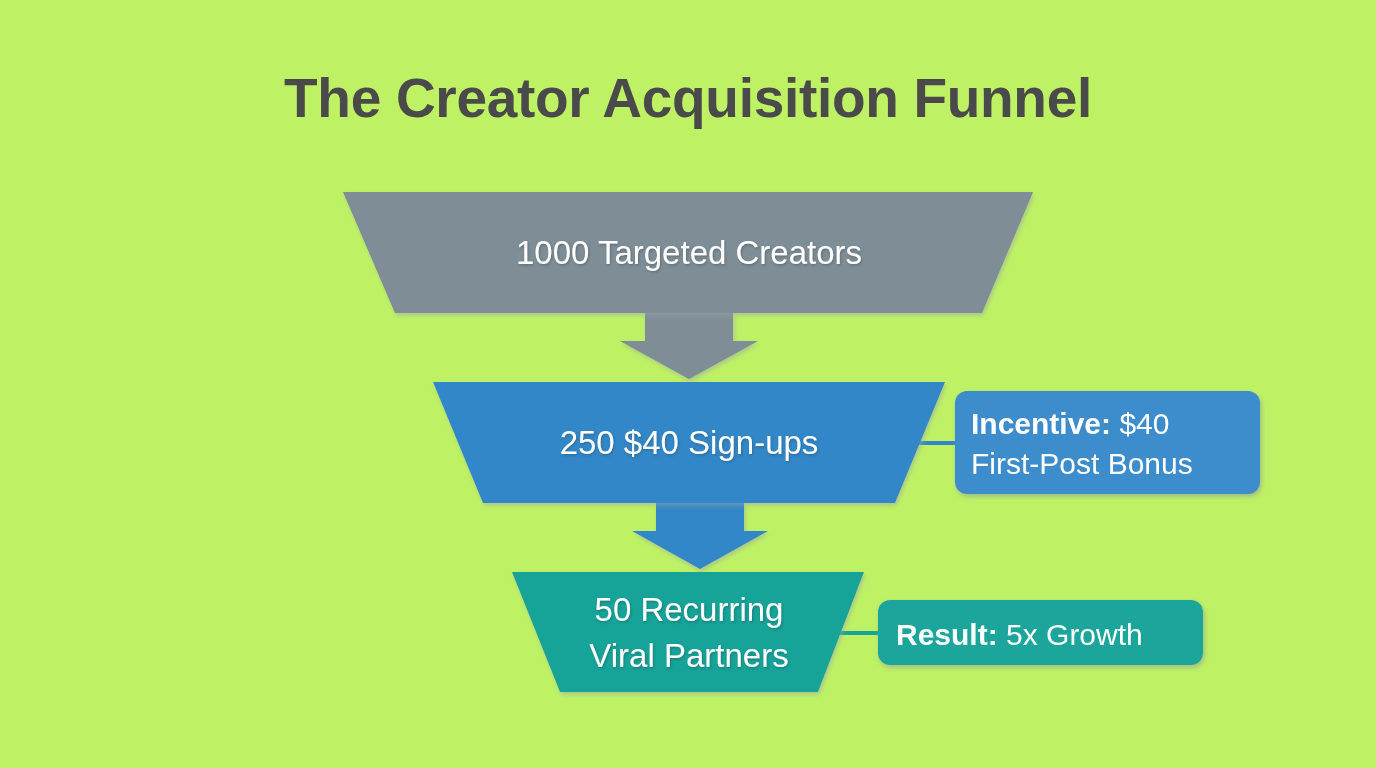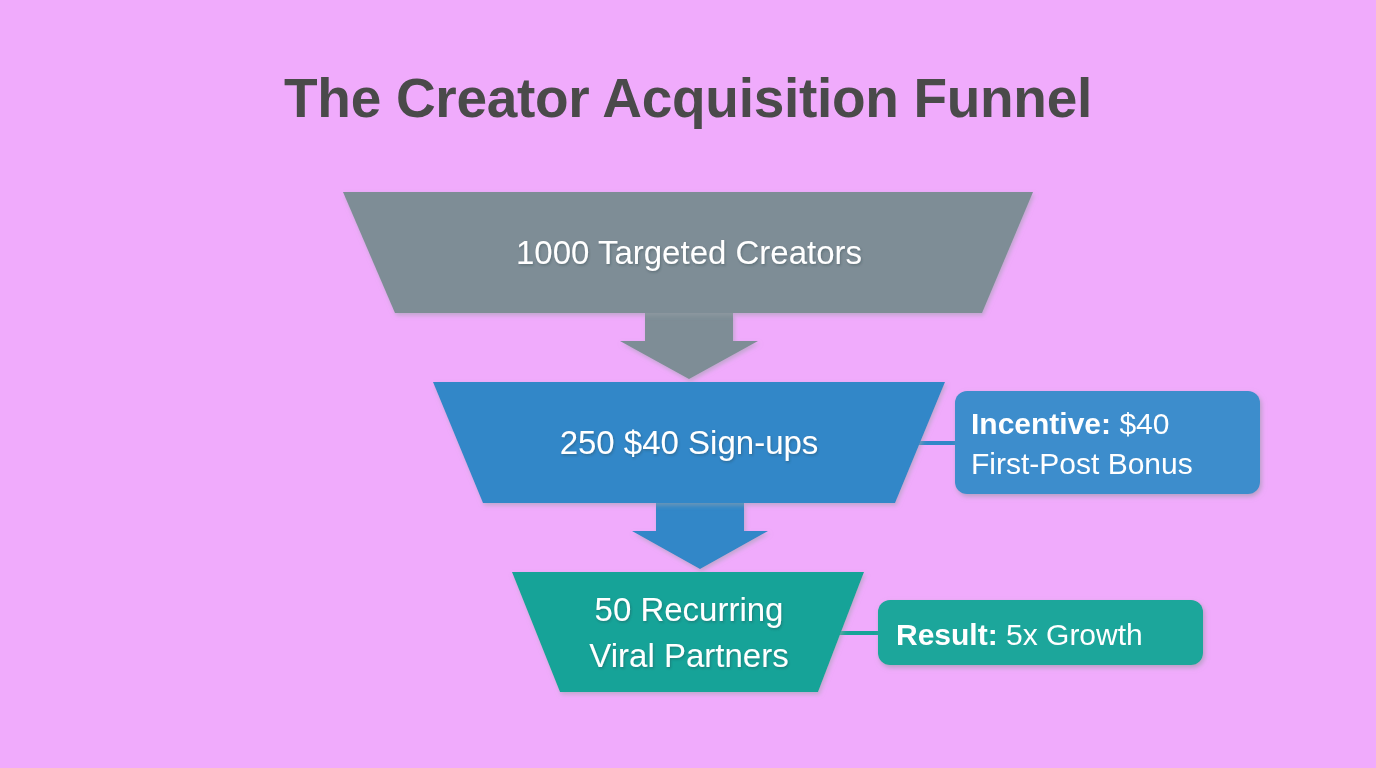--- a/index.html
+++ b/index.html
@@ -10,21 +10,21 @@
   body {
     width: 1376px;
     height: 768px;
     font-family: "Liberation Sans", sans-serif;
     overflow: hidden;
   }
   #stage {
     position: relative;
     width: 1376px;
     height: 768px;
-    background: #f0abfc;
+    background: #bef264;
   }
 
   
   #title {
     position: absolute;
     left: 0;
     top: 68px;
     width: 1376px;
     text-align: center;
     font-size: 55px;

